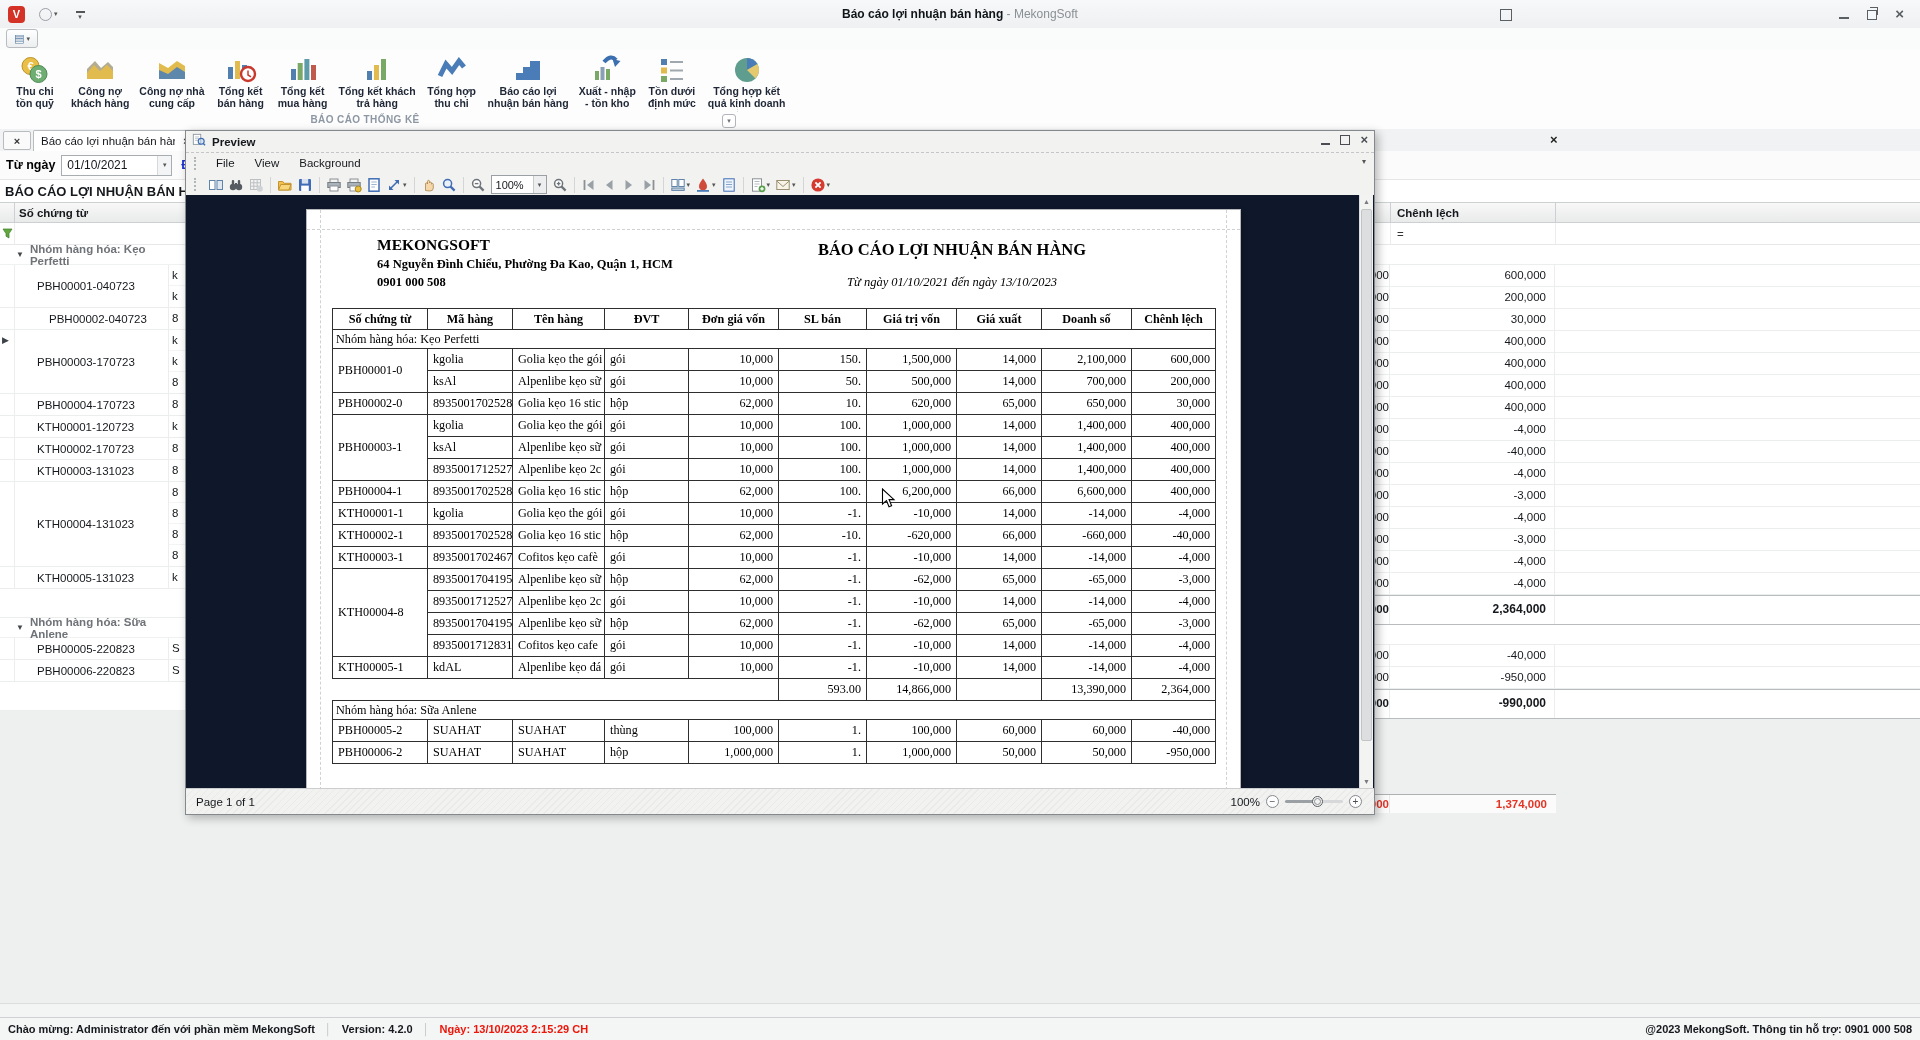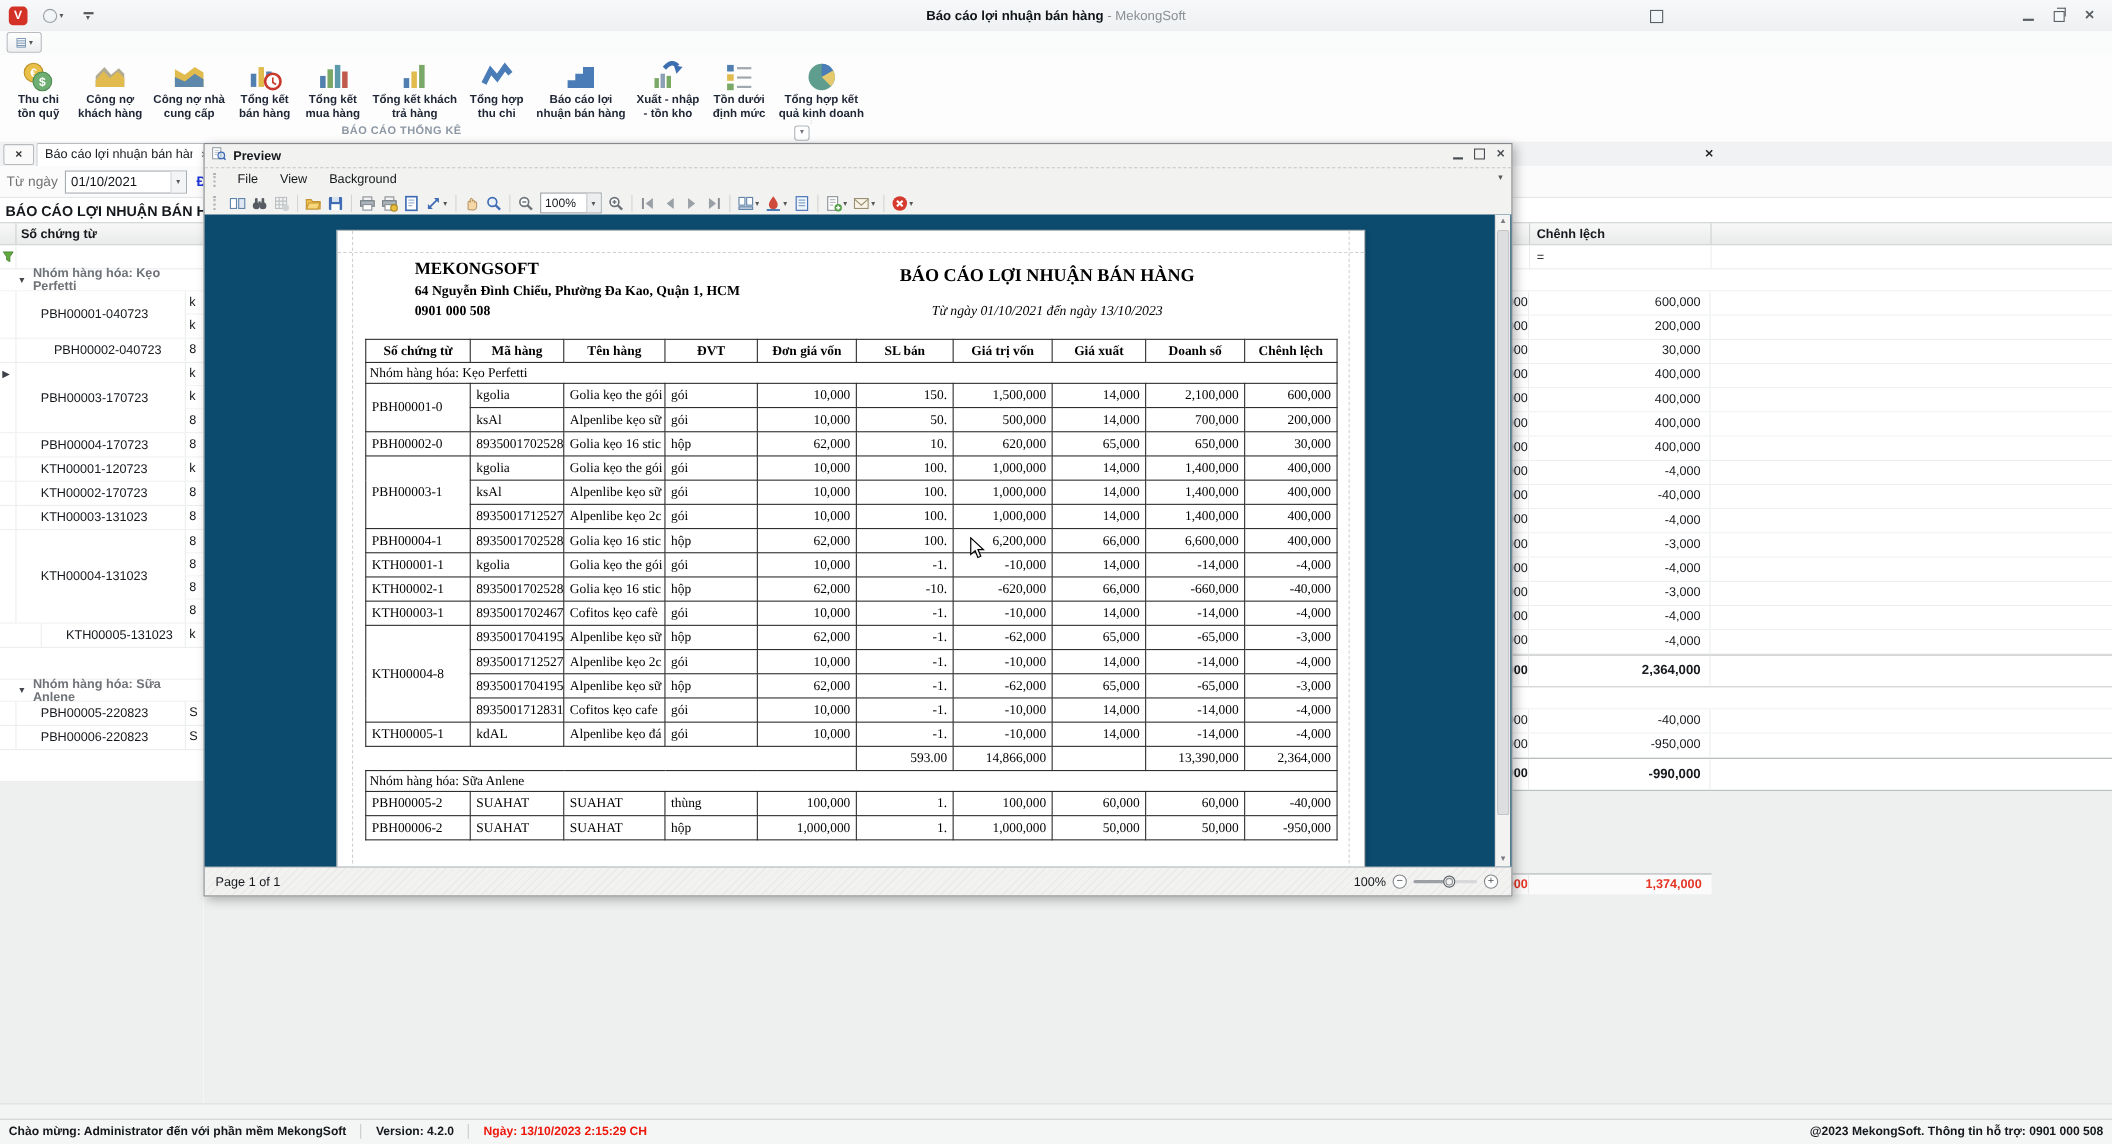--- a/index.html
+++ b/index.html
@@ -42,21 +42,21 @@
 .closebox{width:26px;height:17px;border:1px solid #b9bcbf;background:#fafafa;color:#333;font-weight:bold;font-size:11px;display:flex;align-items:center;justify-content:center;margin:0 2px 1px 3px;border-radius:2px}
 .doctab{height:20px;border:1px solid #b9bcbf;border-bottom:none;background:#fff;display:flex;align-items:center;padding:0 7px;font-size:11.5px;gap:8px;border-radius:2px 2px 0 0;max-width:148px}
 .doctab .tl{white-space:nowrap;overflow:hidden}
 .doctab .x{font-size:10px;font-weight:bold;color:#444}
 #striptail-x{position:absolute;left:1550px;top:132px;font-weight:bold;font-size:13px;color:#222}
 
 #content{position:absolute;left:0;top:151px;width:1920px;height:852px;background:#eef0f0}
 
 #leftpanel{position:absolute;left:0;top:151px;width:185px;height:852px;background:#fff;overflow:hidden;display:flex;flex-direction:column}
 #filterbar{height:28px;background:#fbfbfb;border-bottom:1px solid #e4e6e7;display:flex;align-items:center;white-space:nowrap;flex:none}
-#fromlabel{color:#737373;font-weight:normal;font-size:12.5px;margin-left:6px}
+#fromlabel{color:#000000;font-weight:bold;font-size:12.5px;margin-left:6px}
 #fromcombo{margin-left:6px;width:104px;height:19px;border:1px solid #a8adb2;background:#fff;display:flex;align-items:center;justify-content:space-between;padding-left:5px;font-size:12px;flex:none}
 #fromcombo .dd{width:13px;height:100%;display:flex;align-items:center;justify-content:center;font-size:7px;color:#555;border-left:1px solid #d7d9da;background:#f3f4f5}
 #tolabel{color:#1b34d6;font-weight:bold;font-size:12.5px;margin-left:9px}
 #lheading{height:22px;font-weight:bold;font-size:13px;display:flex;align-items:center;padding-left:5px;white-space:nowrap;flex:none}
 #lgridheader{height:21px;background:linear-gradient(#f8f8f8,#e9eaea);border-top:1px solid #cdd0d2;border-bottom:1px solid #cdd0d2;display:flex;flex:none;box-sizing:border-box}
 #lgridheader .indh{width:14px;border-right:1px solid #cdd0d2}
 #lgridheader .h{flex:1;display:flex;align-items:center;padding-left:4px;font-weight:bold;font-size:11.5px}
 #lfilterrow{height:21px;border-bottom:1px solid #e6e8e9;display:flex;align-items:center;flex:none}
 #lfilterrow .fi{width:14px;display:flex;align-items:center;justify-content:center;border-right:1px solid #eceeee;height:100%}
 #lrows{flex:none}
@@ -111,21 +111,21 @@
 .pvmenu-item{padding:0 10px;font-size:11.5px}
 #pv-menudd{position:absolute;right:8px;top:26px;font-size:8px;color:#555}
 #pv-toolbar{height:23px;display:flex;align-items:center;padding-left:8px;border-bottom:1px solid #dddedf}
 .ti{width:20px;height:19px;display:flex;align-items:center;justify-content:center}
 .ti svg{display:block}
 .tdd{font-size:7px;color:#555;margin:0 3px 0 -1px}
 .tsep{width:1px;height:16px;background:#d3d5d6;margin:0 4px}
 #pv-combo{width:54px;height:17px;border:1px solid #9ba0a4;background:#fff;display:flex;align-items:center;margin:0 3px}
 #pv-combo .v{flex:1;padding-left:4px;font-size:11px}
 #pv-combo .dd{width:12px;height:100%;background:#eceeef;border-left:1px solid #c8cacc;display:flex;align-items:center;justify-content:center;font-size:7px;color:#555}
-#pv-doc{position:absolute;left:0;right:0;top:64px;bottom:26px;background:#0c4a6e;overflow:hidden}
+#pv-doc{position:absolute;left:0;right:0;top:64px;bottom:26px;background:#0f172a;overflow:hidden}
 #page{position:absolute;left:120px;top:14px;width:933px;height:600px;background:#fff;border:1px solid #b6b8ba;box-shadow:2px 2px 5px rgba(0,0,0,.18)}
 .guide-h{position:absolute;left:0;right:0;top:19px;border-top:1px dashed #cfd1d3}
 .guide-v1{position:absolute;top:0;bottom:0;left:13px;border-left:1px dashed #cfd1d3}
 .guide-v2{position:absolute;top:0;bottom:0;left:919px;border-left:1px dashed #cfd1d3}
 #rp-company{position:absolute;left:70px;top:26px;font-family:"Liberation Serif","DejaVu Serif",serif;color:#000}
 #rp-company .c1{font-size:15.5px;font-weight:bold}
 #rp-company .c2{font-size:12.5px;font-weight:bold;margin-top:3px}
 #rp-company .c3{font-size:12.5px;font-weight:bold;margin-top:3px}
 #rp-titleblock{position:absolute;left:385px;top:30px;width:520px;text-align:center;font-family:"Liberation Serif","DejaVu Serif",serif;color:#000}
 .rt1{font-size:16.5px;font-weight:bold}
@@ -381,21 +381,21 @@
       <div class="lrow" style="height: 84px;">
         <div class="ind"></div>
         <div class="lab">KTH00004-131023</div>
         <div class="part">
           <span>8</span>
           <span>8</span>
           <span>8</span>
           <span>8</span>
         </div>
       </div>
-      <div class="lrow" style="height: 21px; padding-left: 23px;">
+      <div class="lrow" style="height: 21px;">
         <div class="ind"></div>
         <div class="lab">KTH00005-131023</div>
         <div class="part">
           <span>k</span>
         </div>
       </div>
       <div class="ltotal"></div>
       <div class="lgroup">
         <span class="gc">▼</span>
         <span>Nhóm hàng hóa: Sữa Anlene</span>

